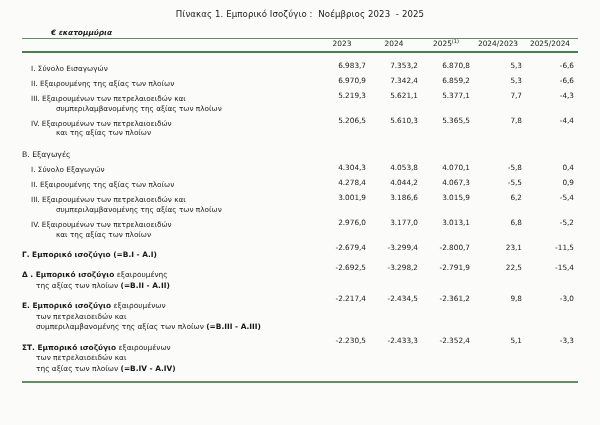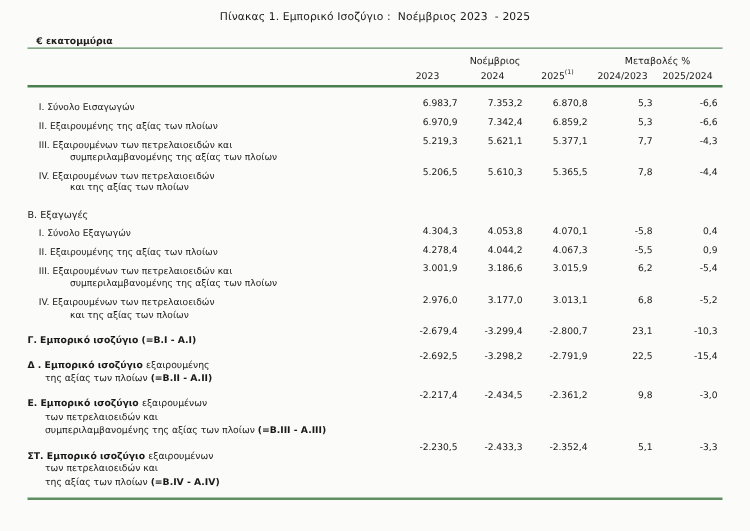--- a/index.html
+++ b/index.html
@@ -28,22 +28,24 @@
     font-weight: normal;
     letter-spacing: 0.1px;
     padding-top: 9px;
     white-space: pre;
   }
 
   .unit-line {
     margin-top: 9px;
     font-size: 7.4px;
     font-weight: bold;
+    font-style: italic;
     padding-left: 7px;
     color: #222;
+    margin-left: 22px;
   }
 
   .rule-thin {
     height: 0;
     border-top: 1.4px solid #5f8f63;
     margin-top: 1px;
   }
   .rule-mid {
     height: 0;
     border-top: 2px solid #4a8050;
@@ -156,25 +158,20 @@
       <col class="c-label">
         <col class="c-num">
         <col class="c-num">
         <col class="c-num">
         <col class="c-pct">
         <col class="c-pct">
     </colgroup>
     <thead>
       <tr>
         <td></td>
-        <td class="hdr-group" colspan="3">Νοέμβριος</td>
-        <td class="hdr-group" colspan="2">Μεταβολές %</td>
-      </tr>
-      <tr>
-        <td></td>
         <td class="hdr-col">2023</td>
         <td class="hdr-col">2024</td>
         <td class="hdr-col"><span>2025</span><sup>(1)</sup></td>
         <td class="hdr-col">2024/2023</td>
         <td class="hdr-col">2025/2024</td>
       </tr>
     </thead>
   </table>
 
   <div class="rule-mid"></div>
@@ -288,21 +285,21 @@
       </tr>
 
       <tr>
         <td class="bal-label">
           <span class="l1"><b>Γ. Εμπορικό ισοζύγιο (=Β.I - A.I)</b></span>
         </td>
         <td class="num num-b mid">-2.679,4</td>
         <td class="num num-b mid">-3.299,4</td>
         <td class="num num-b mid">-2.800,7</td>
         <td class="num num-b mid">23,1</td>
-        <td class="num num-b mid">-10,3</td>
+        <td class="num num-b mid">-11,5</td>
       </tr>
 
       <tr>
         <td class="bal-label">
           <span class="l1"><b>Δ . Εμπορικό ισοζύγιο </b><span>εξαιρουμένης</span></span>
           <span class="l2"><span>της αξίας των πλοίων </span><b>(=Β.II - A.II)</b></span>
         </td>
         <td class="num num-b mid">-2.692,5</td>
         <td class="num num-b mid">-3.298,2</td>
         <td class="num num-b mid">-2.791,9</td>

